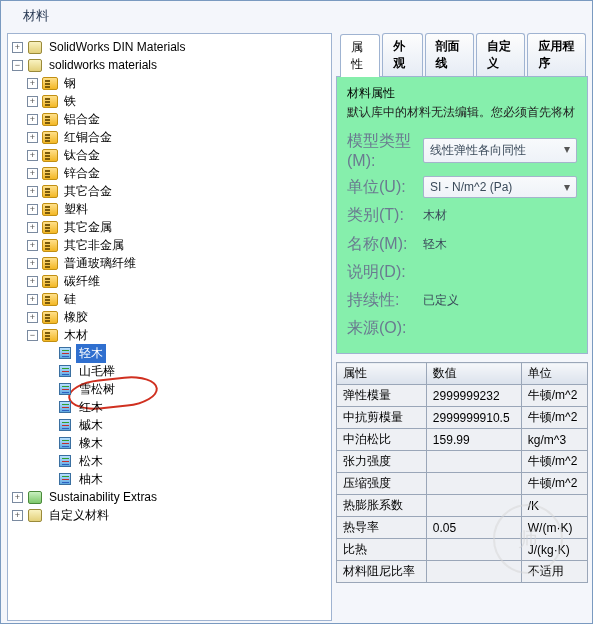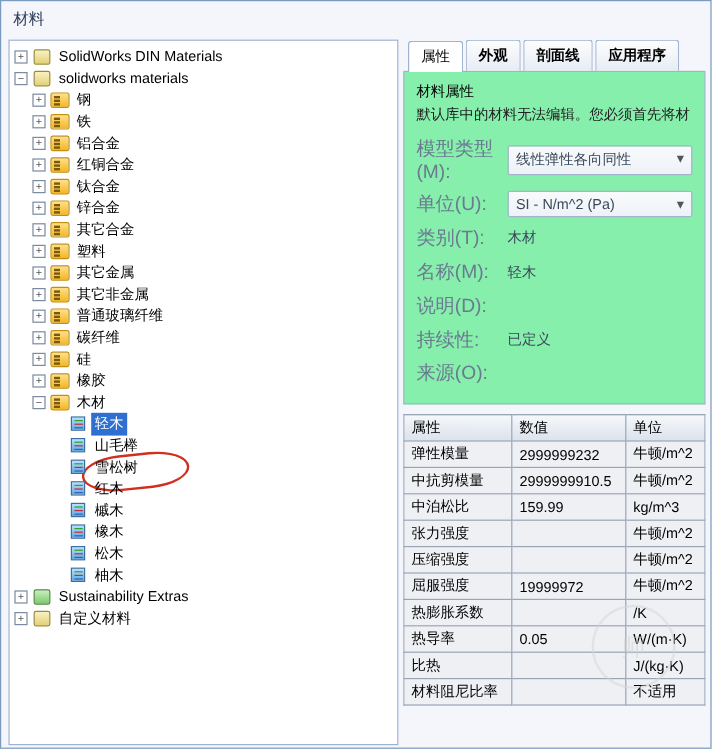--- a/index.html
+++ b/index.html
@@ -7,21 +7,21 @@
     font-family: "Microsoft YaHei", Tahoma, sans-serif;
     font-size: 12px;
     background: #f4f6fb;
     width: 593px;
     height: 624px;
     overflow: hidden;
     border: 1px solid #7a9ac0;
   }
   .title-bar {
     height: 30px;
-    padding: 6px 10px;
+    padding: 6px 22px;
     color: #2a3b55;
     font-size: 13px;
   }
   .container {
     display: flex;
     height: calc(100% - 30px);
   }
   .left-pane {
     width: 325px;
     border: 1px solid #9fb3d1;
@@ -444,20 +444,21 @@
       <span class="tree-label">自定义材料</span>
     </div>
   </div>
 
   <div class="right-pane">
 
     <div class="tabs">
       <div class="tab active">属性</div>
       <div class="tab">外观</div>
       <div class="tab">剖面线</div>
+      <div class="tab">自定义</div>
       <div class="tab">应用程序</div>
     </div>
 
     <div class="tab-body">
       <div class="section-title">材料属性</div>
       <div class="section-desc">默认库中的材料无法编辑。您必须首先将材</div>
 
       <div class="form-row">
         <div class="form-label">模型类型(M):</div>
         <div class="form-input dropdown">线性弹性各向同性</div>
@@ -516,25 +517,20 @@
             <td>张力强度</td>
             <td></td>
             <td>牛顿/m^2</td>
           </tr>
           <tr>
             <td>压缩强度</td>
             <td></td>
             <td>牛顿/m^2</td>
           </tr>
           <tr>
-            <td>屈服强度</td>
-            <td>19999972</td>
-            <td>牛顿/m^2</td>
-          </tr>
-          <tr>
             <td>热膨胀系数</td>
             <td></td>
             <td>/K</td>
           </tr>
           <tr>
             <td>热导率</td>
             <td>0.05</td>
             <td>W/(m·K)</td>
           </tr>
           <tr>

